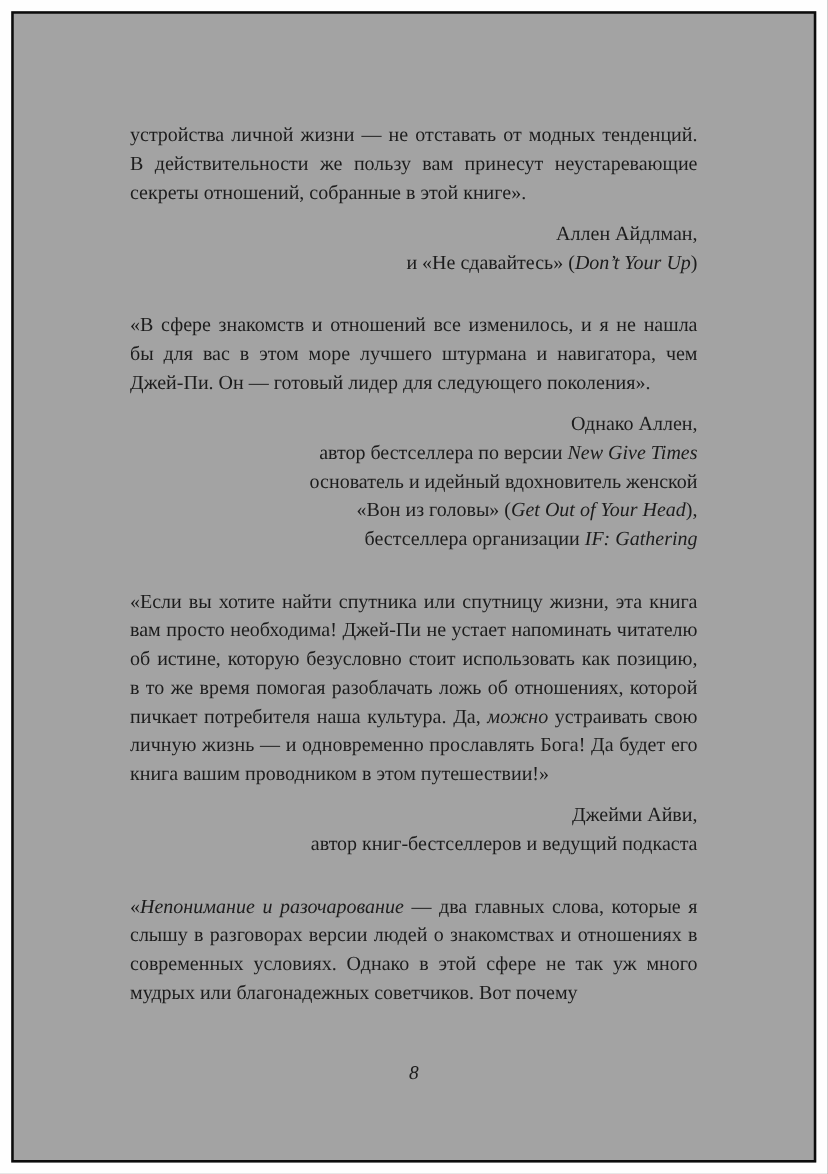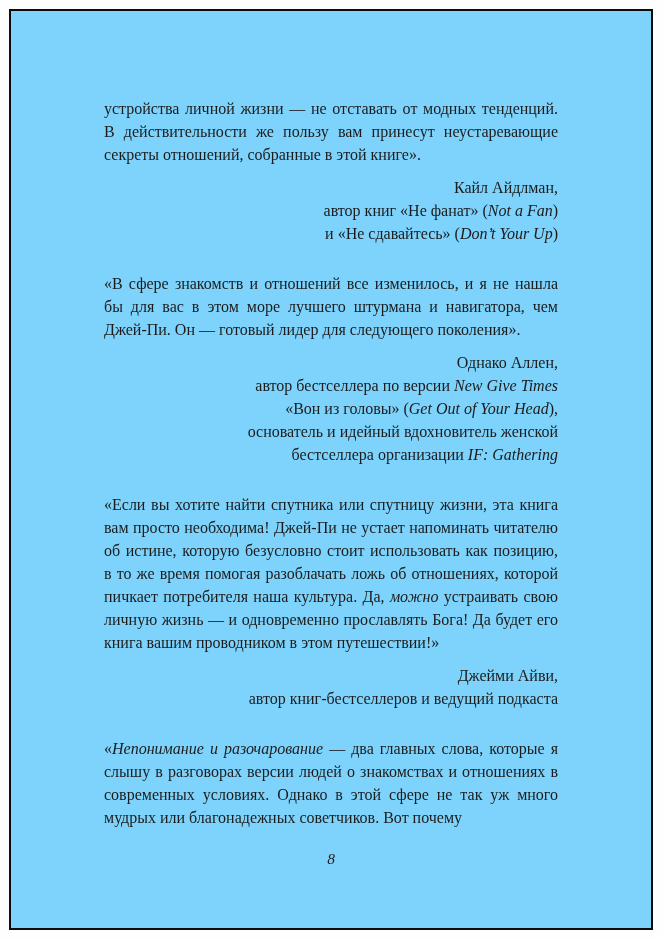--- a/index.html
+++ b/index.html
@@ -15,21 +15,21 @@
     font-family: "Liberation Serif", "DejaVu Serif", serif;
     color: #1c1c1c;
   }
   .frame {
     position: absolute;
     top: 9px;
     left: 9px;
     right: 9px;
     bottom: 9px;
     border: 2px solid #0c0c0c;
-    background: #7dd3fc;
+    background: #a3a3a3;
   }
   .content {
     position: absolute;
     top: 86px;
     left: 93px;
     width: 454px;
     font-size: 16px;
     line-height: 23px;
   }
   .quote {
@@ -61,32 +61,31 @@
 </style>
 </head>
 <body>
 
 <div class="frame">
   <div class="content">
 
     <p class="quote"><span>устройства личной жизни — не отставать от модных тенденций. В действительности же пользу вам принесут неустаревающие секреты отношений, собранные в этой книге».</span></p>
 
     <div class="attribution">
-      <div class="attr-line">Кайл Айдлман,</div>
-      <div class="attr-line"><span>автор книг «Не фанат» (</span><i>Not a Fan</i><span>)</span></div>
+      <div class="attr-line">Аллен Айдлман,</div>
       <div class="attr-line"><span>и «Не сдавайтесь» (</span><i>Don’t Your Up</i><span>)</span></div>
     </div>
 
     <p class="quote"><span>«В сфере знакомств и отношений все изменилось, и я не нашла бы для вас в этом море лучшего штурмана и навигатора, чем Джей-Пи. Он — готовый лидер для следующего поколения».</span></p>
 
     <div class="attribution">
       <div class="attr-line">Однако Аллен,</div>
       <div class="attr-line"><span>автор бестселлера по версии </span><i>New Give Times</i></div>
+      <div class="attr-line">основатель и идейный вдохновитель женской</div>
       <div class="attr-line"><span>«Вон из головы» (</span><i>Get Out of Your Head</i><span>),</span></div>
-      <div class="attr-line">основатель и идейный вдохновитель женской</div>
       <div class="attr-line"><span>бестселлера организации </span><i>IF: Gathering</i></div>
     </div>
 
     <p class="quote"><span>«Если вы хотите найти спутника или спутницу жизни, эта книга вам просто необходима! Джей-Пи не устает напоминать читателю об истине, которую безусловно стоит использовать как позицию, в то же время помогая разоблачать ложь об отношениях, которой пичкает потребителя наша культура. Да, </span><i>можно</i><span> устраивать свою личную жизнь — и одновременно прославлять Бога! Да будет его книга вашим проводником в этом путешествии!»</span></p>
 
     <div class="attribution">
       <div class="attr-line">Джейми Айви,</div>
       <div class="attr-line">автор книг-бестселлеров и ведущий подкаста</div>
     </div>
 

